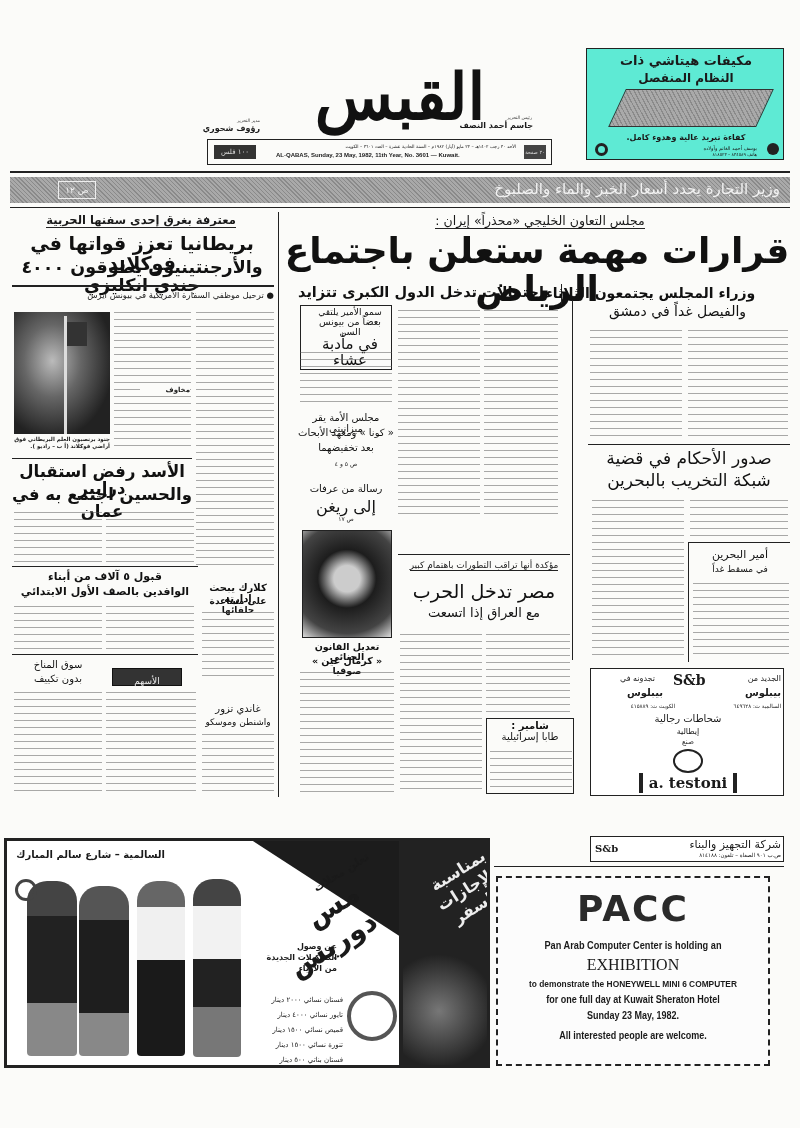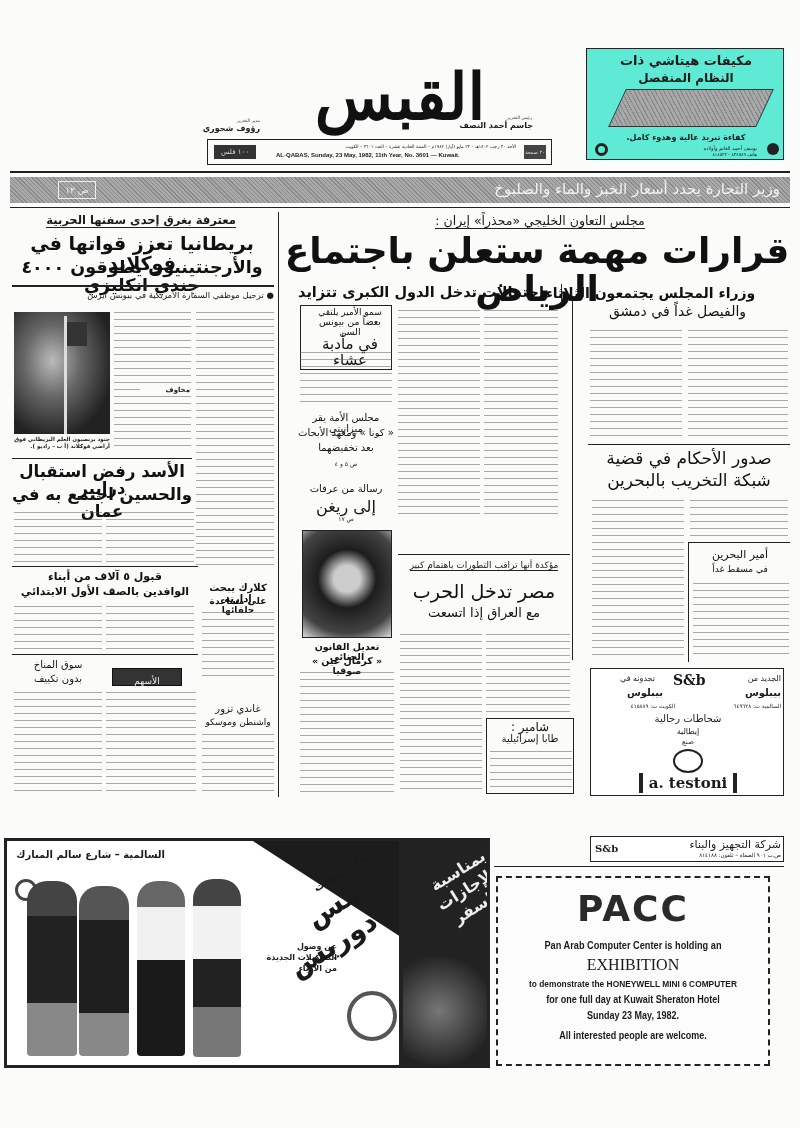--- a/index.html
+++ b/index.html
@@ -158,21 +158,21 @@
 <div class="abs rule" style="left:398px;top:554px;width:172px;height:1px;"></div>
 <div class="abs rtl" style="left:398px;top:560px;width:172px;font-size:9px;text-align:center;">
   <span class="underline">مؤكدة أنها تراقب التطورات باهتمام كبير</span>
 </div>
 <div class="abs headline" style="left:398px;top:582px;width:172px;font-size:19px;font-weight:normal;">مصر تدخل الحرب</div>
 <div class="abs headline" style="left:398px;top:606px;width:172px;font-size:13px;font-weight:normal;">مع العراق إذا اتسعت</div>
 <div class="abs body-text lines" style="left:400px;top:634px;width:82px;height:160px;"></div>
 <div class="abs body-text lines" style="left:486px;top:634px;width:84px;height:80px;"></div>
 
 <div class="abs" style="left:486px;top:718px;width:88px;height:76px;border:1px solid #222;">
-  <div class="headline" style="font-size:12px;font-weight:normal;margin-top:2px;">شامير :</div>
+  <div class="headline" style="font-size:10px;font-weight:bold;margin-top:2px;">شامير :</div>
   <div class="headline" style="font-size:10px;font-weight:normal;">طابا إسرائيلية</div>
   <div class="abs body-text lines" style="left:3px;top:32px;width:82px;height:40px;"></div>
 </div>
 
 <div class="abs frame" style="left:590px;top:668px;width:194px;height:128px;background:#fff;">
   <div class="abs rtl" style="left:130px;top:5px;width:60px;font-size:8px;">الجديد من</div>
   <div class="abs rtl" style="left:4px;top:5px;width:60px;font-size:8px;">تجدونه في</div>
   <div class="abs center bold" style="left:82px;top:3px;width:30px;font-family:'DejaVu Serif',serif;font-size:14px;">S&amp;b</div>
   <div class="abs rtl bold" style="left:122px;top:18px;width:68px;font-size:10px;">بيبلوس</div>
   <div class="abs rtl bold" style="left:4px;top:18px;width:68px;font-size:10px;">بيبلوس</div>
@@ -202,20 +202,27 @@
 
   <div class="abs" style="left:20px;top:40px;width:50px;height:175px;background:linear-gradient(#444 0 20%, #222 20% 70%, #888 70%);border-radius:20px 20px 4px 4px;"></div>
   <div class="abs" style="left:72px;top:45px;width:50px;height:170px;background:linear-gradient(#555 0 20%, #1e1e1e 20% 75%, #888 75%);border-radius:20px 20px 4px 4px;"></div>
   <div class="abs" style="left:130px;top:40px;width:48px;height:175px;background:linear-gradient(#666 0 15%, #f0f0f0 15% 45%, #1a1a1a 45%);border-radius:20px 20px 4px 4px;"></div>
   <div class="abs" style="left:186px;top:38px;width:48px;height:178px;background:linear-gradient(#444 0 15%, #f2f2f2 15% 45%, #222 45% 72%, #777 72%);border-radius:20px 20px 4px 4px;"></div>
   <div class="abs" style="left:8px;top:38px;width:22px;height:22px;border-radius:50%;border:3px solid #444;"></div>
   <div class="abs" style="left:340px;top:150px;width:50px;height:50px;border-radius:50%;border:4px solid #555;"></div>
 
   <div class="abs rtl bold" style="left:250px;top:100px;width:80px;font-size:8px;line-height:11px;">عن وصول التشكيلات الجديدة من الأزياء</div>
 
+  <div class="abs rtl" style="left:252px;top:152px;width:84px;font-size:7px;line-height:15px;">
+    <div>فستان نسائي ٢٠٠٠ دينار</div>
+    <div>تايور نسائي ٤٠٠٠ دينار</div>
+    <div>قميص نسائي ١٥٠٠ دينار</div>
+    <div>تنورة نسائي ١٥٠٠ دينار</div>
+    <div>فستان بناتي ٥٠٠ دينار</div>
+  </div>
 </div>
 
 <div class="abs" style="left:400px;top:838px;width:90px;height:230px;background:#222;border:3px solid #222;overflow:hidden;">
   <div class="abs rtl" style="left:-10px;top:30px;width:110px;color:#eee;font-size:16px;font-weight:bold;line-height:20px;transform:rotate(-32deg);">بمناسبة الإجازات والسفر</div>
   <div class="abs" style="left:0;top:110px;width:90px;height:120px;background:radial-gradient(circle at 40% 50%, #777, #222 70%);"></div>
 </div>
 
 <div class="abs dash-border" style="left:496px;top:876px;width:274px;height:190px;background:#fcfcfc;">
   <div class="abs center" style="left:0;top:10px;width:270px;font-family:'DejaVu Sans',sans-serif;font-size:36px;font-weight:bold;letter-spacing:2px;color:#2a2a2a;">PACC</div>
   <div class="abs center" style="left:0;top:62px;width:270px;font-family:'Liberation Sans',sans-serif;font-size:10px;font-weight:bold;transform:scaleX(.92);">Pan Arab Computer Center is holding an</div>

